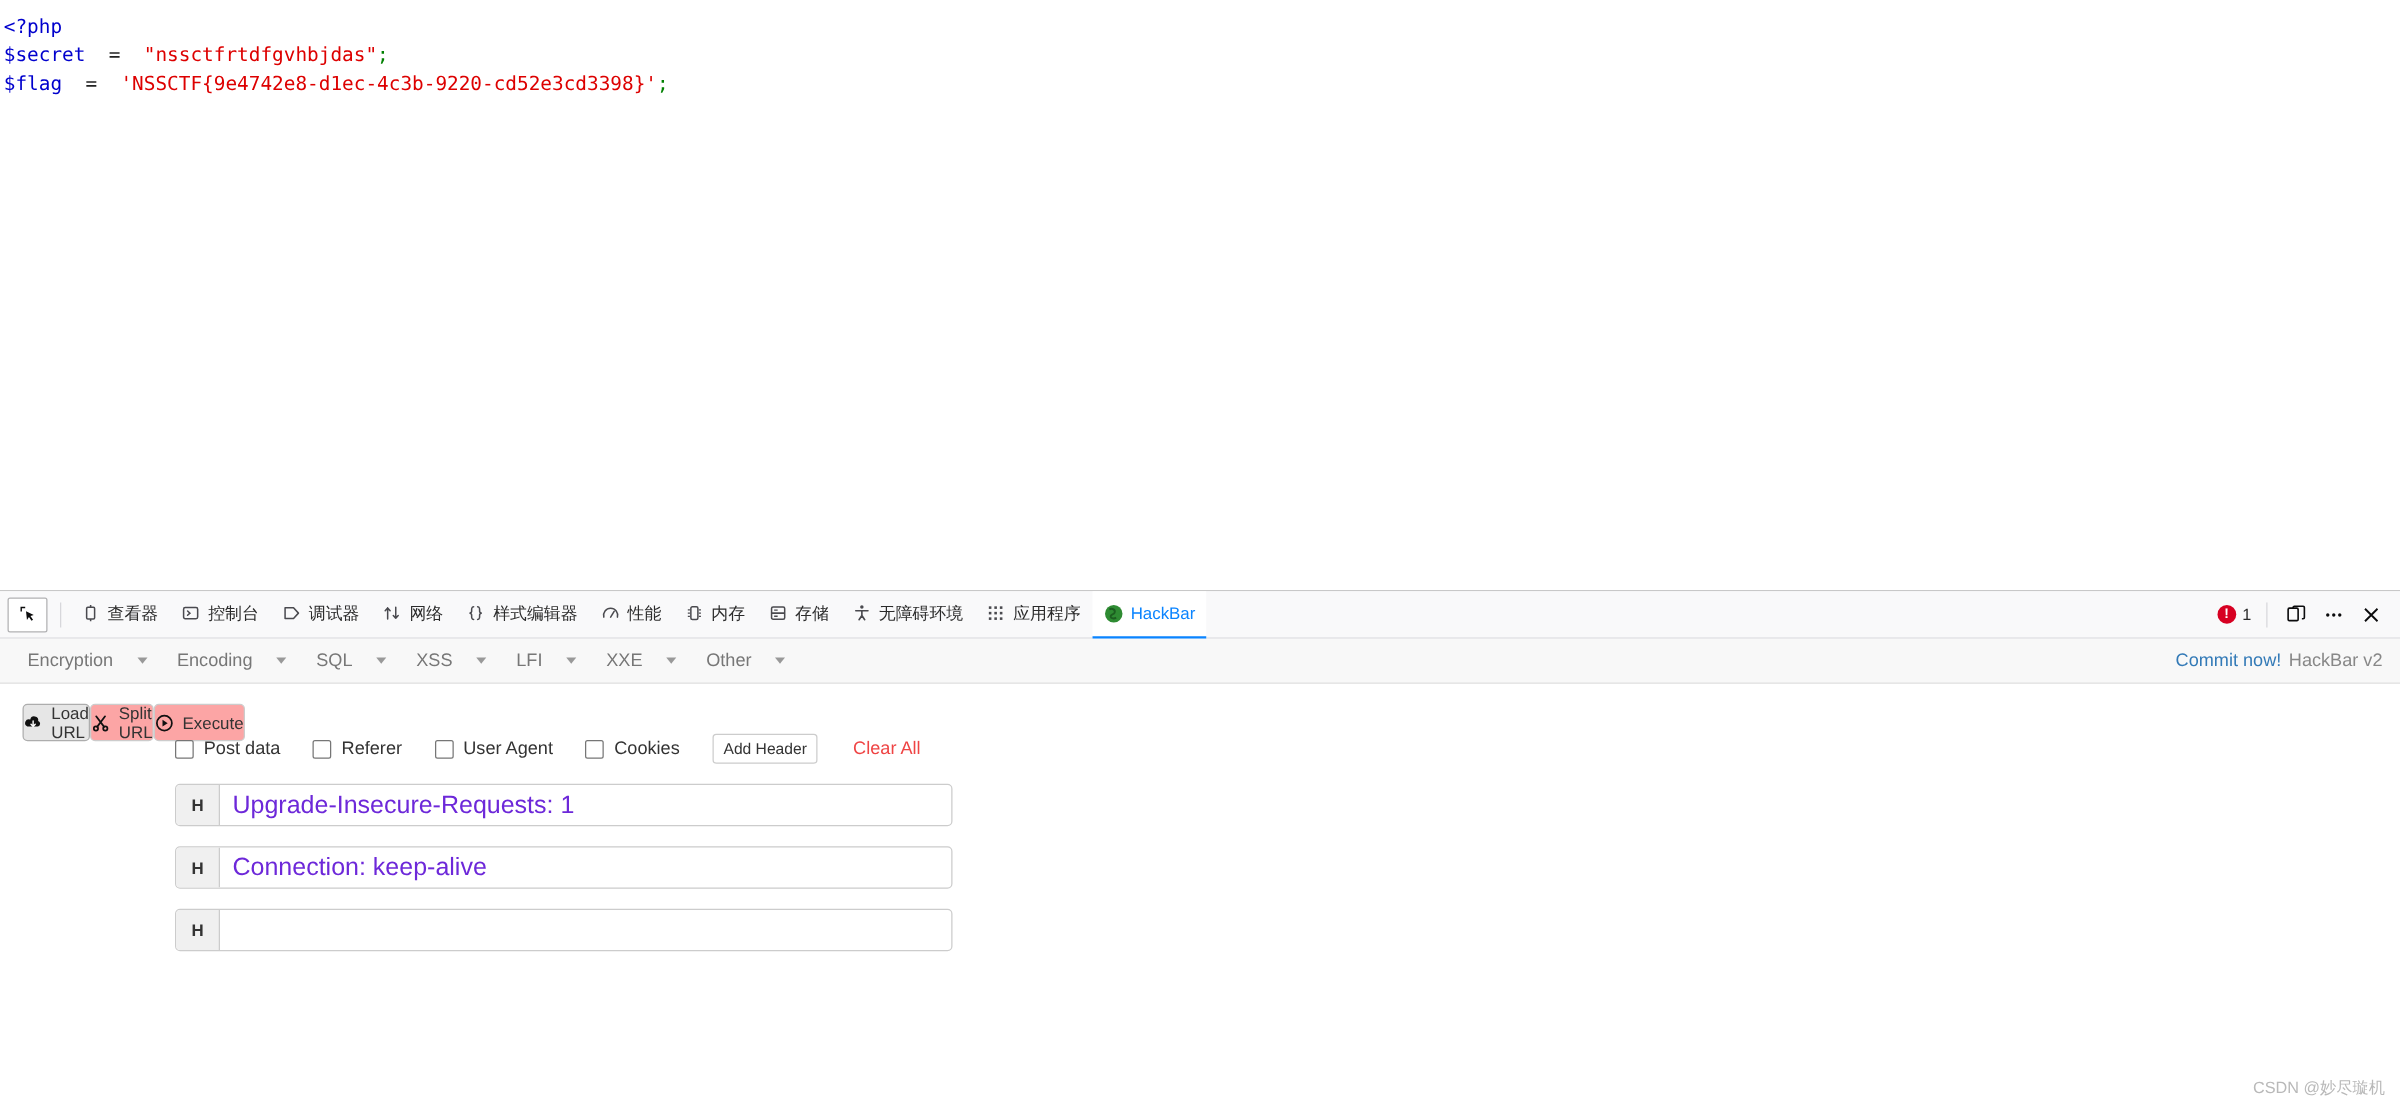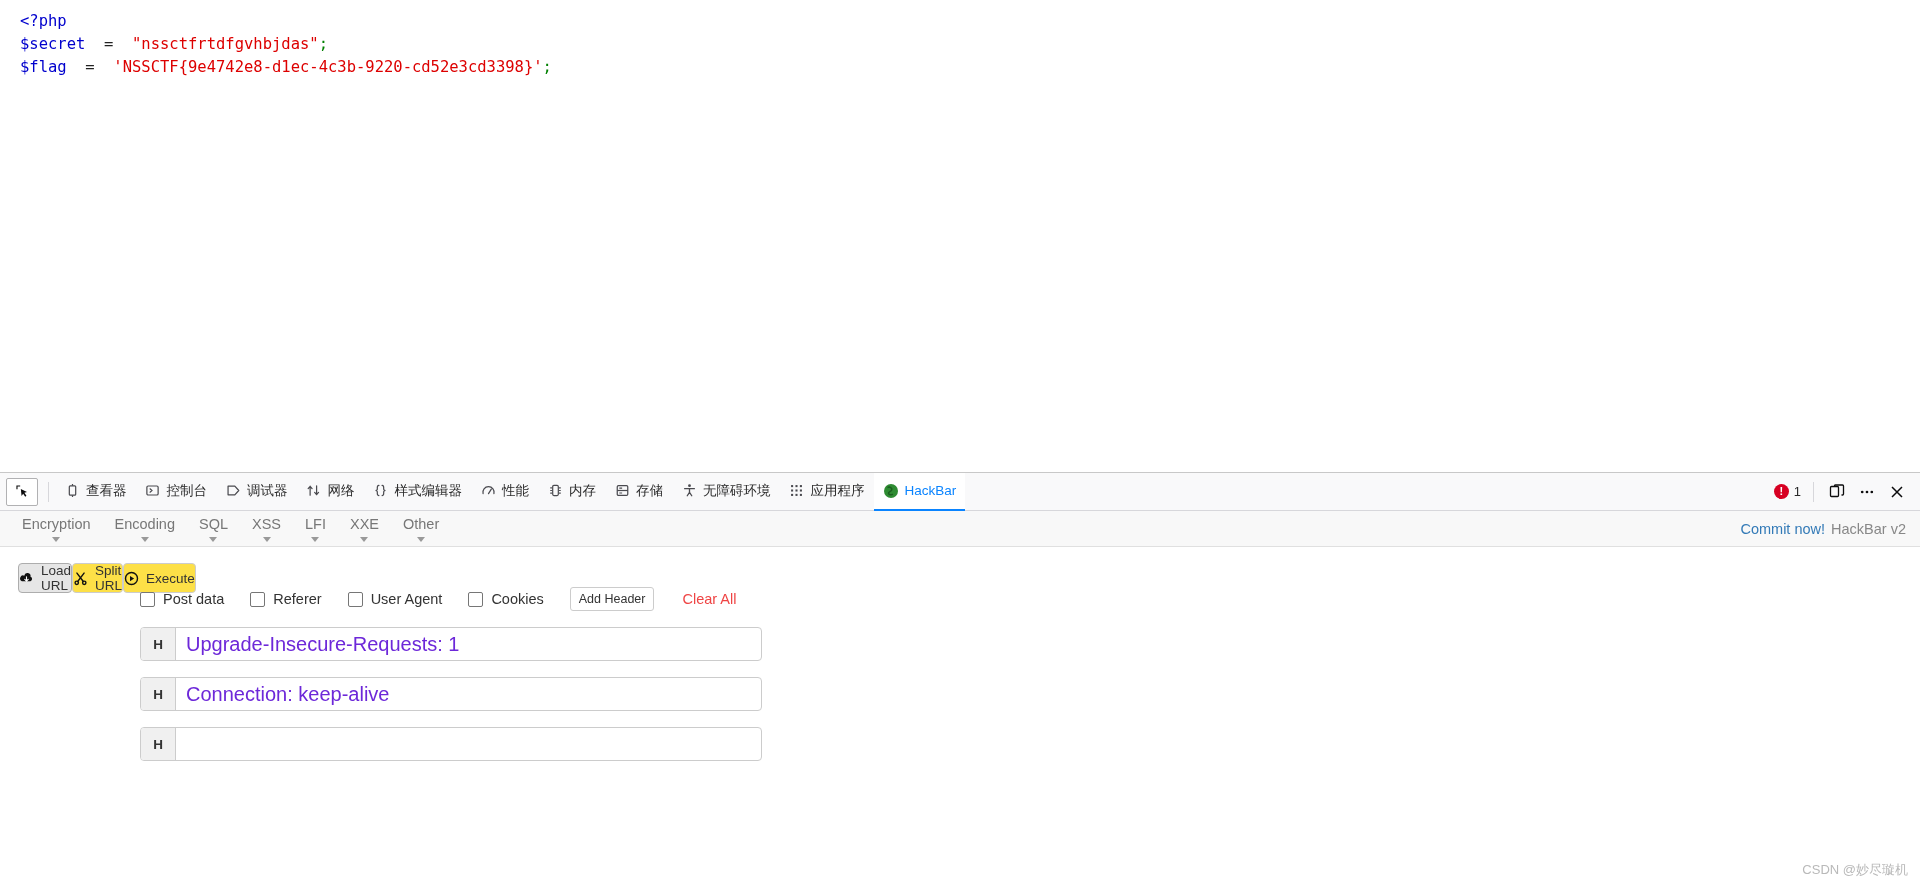--- a/index.html
+++ b/index.html
@@ -22,21 +22,21 @@
   
   .page-area {
     position: absolute;
     left: 0; top: 0;
     width: 1920px;
     height: 472px;
     background: #ffffff;
     overflow: hidden;
   }
   .code-block {
-    padding: 10px 0 0 20px;
+    padding: 10px 0 0 3px;
     font-family: "DejaVu Sans Mono", "Liberation Mono", monospace;
     font-size: 15.5px;
     line-height: 23px;
     white-space: pre;
   }
   .tok-tag   { color: #0000cd; }
   .tok-var   { color: #0000cd; }
   .tok-op    { color: #222222; }
   .tok-str   { color: #dd0000; }
   .tok-punc  { color: #008000; }
@@ -158,27 +158,26 @@
     align-items: center;
     height: 36px;
     background: #f8f8f8;
     border-bottom: 1px solid #e0e0e0;
     padding: 0 14px 0 10px;
     box-sizing: border-box;
   }
   .hb-menu {
     display: flex;
     align-items: center;
-    gap: 5px;
+    gap: 19px;
     font-size: 14.5px;
     color: #777777;
     padding: 4px 12px;
     cursor: pointer;
     white-space: nowrap;
-    flex-direction: column;
   }
   .caret {
     width: 0; height: 0;
     border-left: 4px solid transparent;
     border-right: 4px solid transparent;
     border-top: 5px solid #999;
     display: inline-block;
   }
   .hb-menubar-right {
     margin-left: auto;
@@ -204,21 +203,21 @@
     flex: none;
   }
   .hb-btn {
     display: flex;
     align-items: center;
     justify-content: center;
     gap: 7px;
     height: 30px;
     border: 1px solid #cccccc;
     border-radius: 4px;
-    background: #fde047;
+    background: #fca5a5;
     font-size: 13.5px;
     color: #333333;
     cursor: pointer;
     box-sizing: border-box;
   }
   .hb-btn.pressed {
     background: #e6e6e6;
     border-color: #adadad;
   }
   .hb-btn .b-ico {

